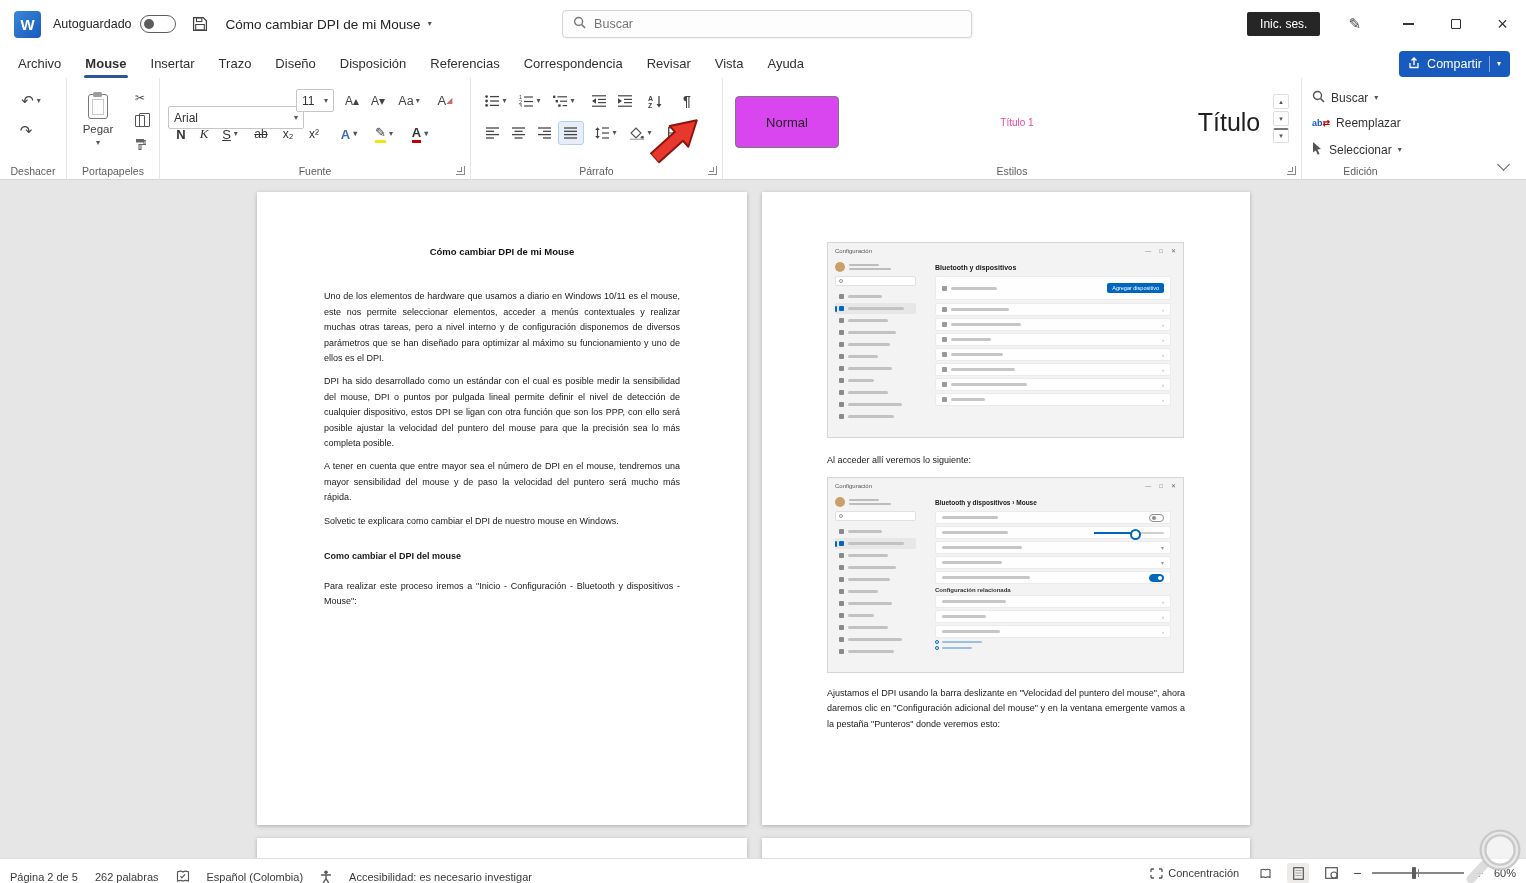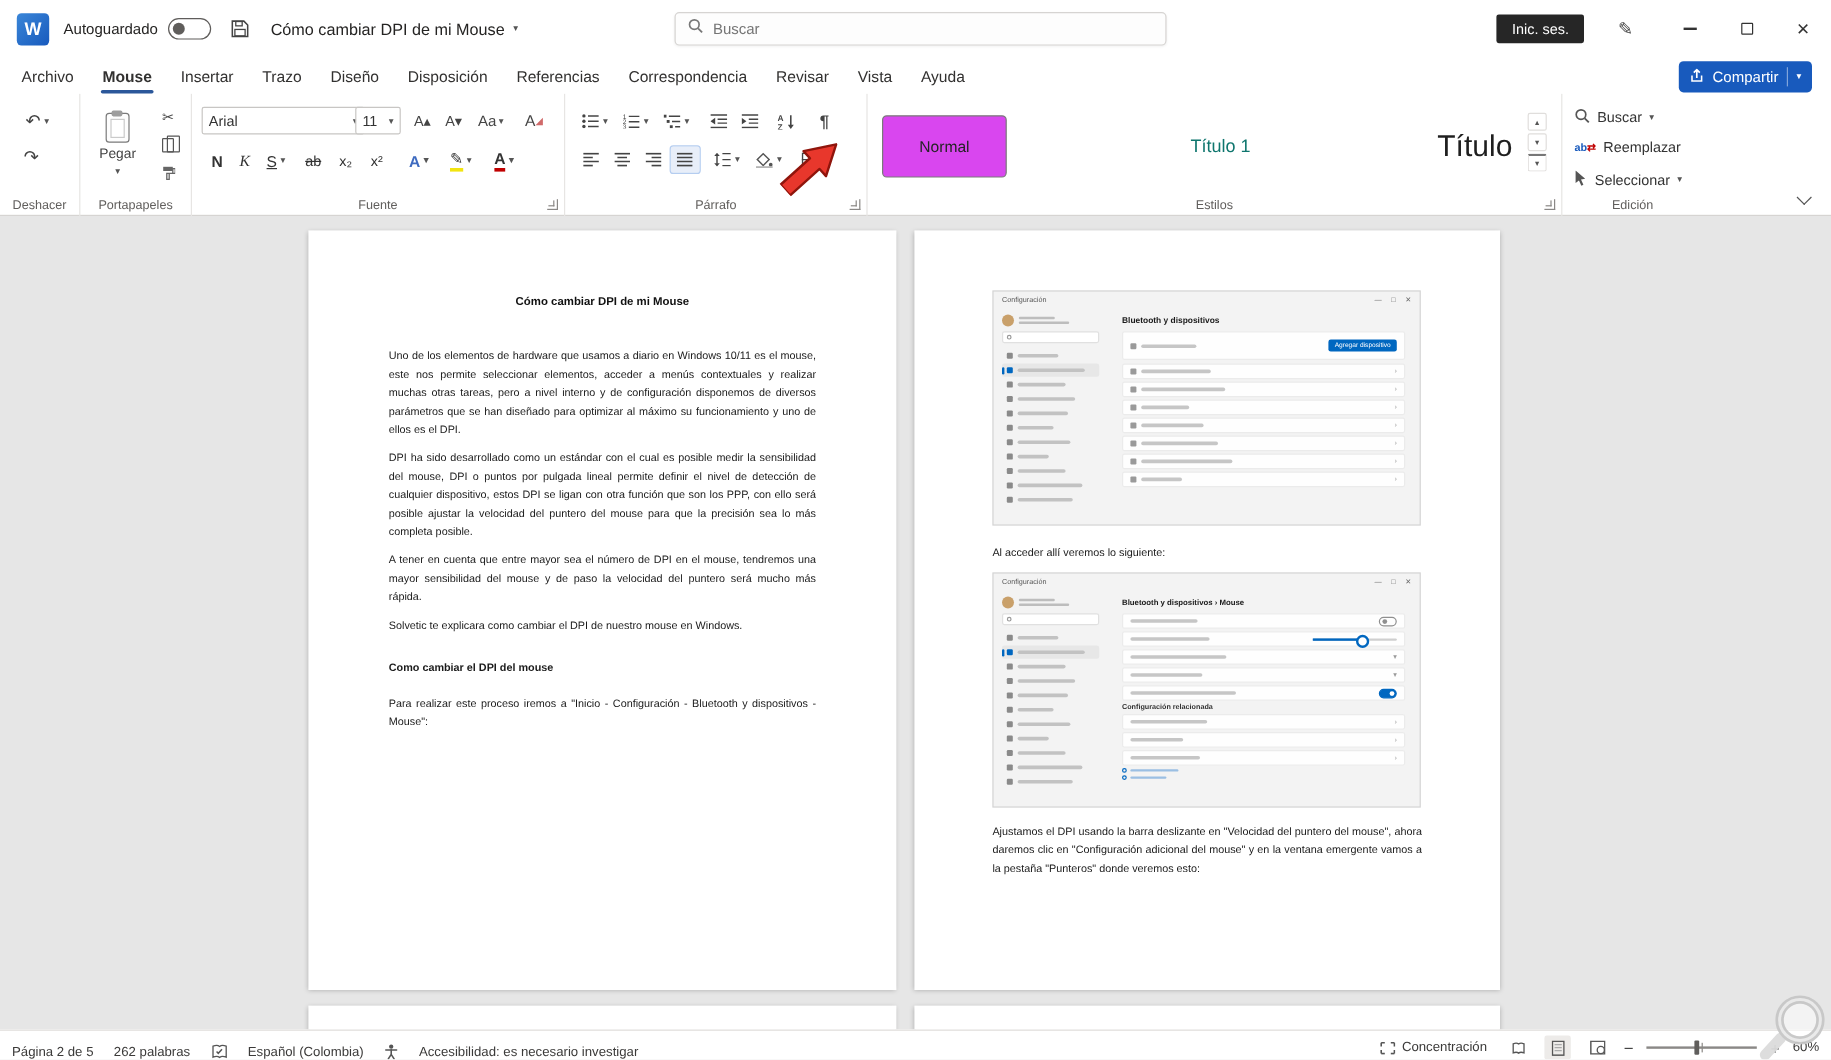--- a/index.html
+++ b/index.html
@@ -47,21 +47,21 @@
   .ic-copy::before{content:"";position:absolute;left:2.5px;top:-3.5px;width:9px;height:12px;border:1.2px solid #555;border-radius:1px}
   .under-red{border-bottom:3px solid #c00000;line-height:1;padding-bottom:1px}
   .under-yel{border-bottom:3px solid #f2e410;line-height:1;padding-bottom:1px}
   .fbtn{position:absolute;top:44px;height:24px;display:flex;align-items:center;justify-content:center;font-size:13px;color:#333;gap:2px}
   .pilcrow{font-size:14px;color:#444;font-weight:bold}
   
   .stylebox{position:absolute;top:18px;height:52px;display:flex;align-items:center;justify-content:center;border-radius:4px;white-space:nowrap}
   .stylebox.sel{border:1.5px solid #7a7a7a;background:#d946ef}
   .st-normal{font-size:13px;color:#242424}
   .st-nospace{font-size:12.5px;color:#242424}
-  .st-h{font-size:15px;color:#0f766e}
+  .st-h{font-size:10px;color:#ec4899}
   .st-title{font-size:25px;color:#1f1f1f;font-weight:400}
   .galarrows{position:absolute;right:12px;top:16px;display:flex;flex-direction:column;gap:2px}
   .galarrows span{width:16px;height:15px;border:1px solid #e0dedc;border-radius:2px;display:flex;align-items:center;justify-content:center;font-size:7px;color:#555}
   
   .editrow{position:absolute;left:10px;display:flex;align-items:center;gap:6px;font-size:12px;color:#333}
   .collapse{position:absolute;right:18px;bottom:10px;width:9px;height:9px;border-right:1.6px solid #555;border-bottom:1.6px solid #555;transform:rotate(45deg)}
   
   #redarrow{position:absolute;left:647px;top:122px;width:58px;height:34px;transform:rotate(-42deg);z-index:50}
   
   #canvas{position:absolute;top:180px;left:0;right:0;bottom:25px;background:#e6e6e6;overflow:hidden}
@@ -213,21 +213,21 @@
     <div class="rbtn" style="left:60px;top:56px;width:26px;height:20px">
       <svg width="12" height="13">
           <rect x="2" y="1" width="8" height="3.5" fill="#666"></rect>
           <path d="M10 2.5h2v4H7v5H5V6.5h5z" fill="none" stroke="#666" stroke-width="1.1"></path>
         </svg>
     </div>
     <div class="glabel">Portapapeles</div>
   </div>
 
   <div class="grp" style="left:160px;width:311px">
-    <div class="combo" style="left:8px;top:11px;width:136px">
+    <div class="combo" style="left:8px;top:28px;width:136px">
       <span>Arial</span>
         <span class="cv">▾</span>
     </div>
     <div class="combo" style="left:136px;top:11px;width:38px">
       <span>11</span>
         <span class="cv">▾</span>
     </div>
     <div class="rbtn" style="left:180px;top:11px;width:24px;height:23px;font-size:12px">A▴</div>
     <div class="rbtn" style="left:206px;top:11px;width:24px;height:23px;font-size:12px">A▾</div>
     <div class="rbtn" style="left:233px;top:11px;width:32px;height:23px;font-size:12.5px;gap:2px">

